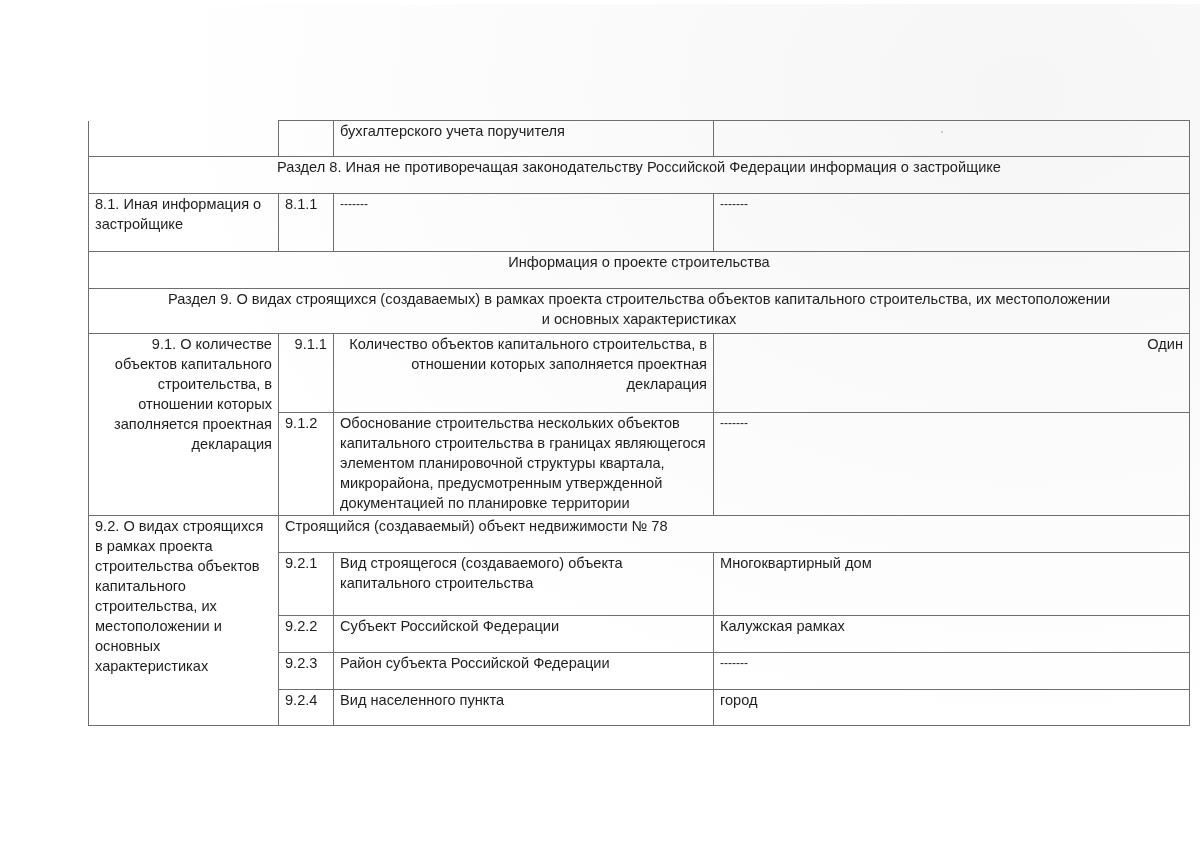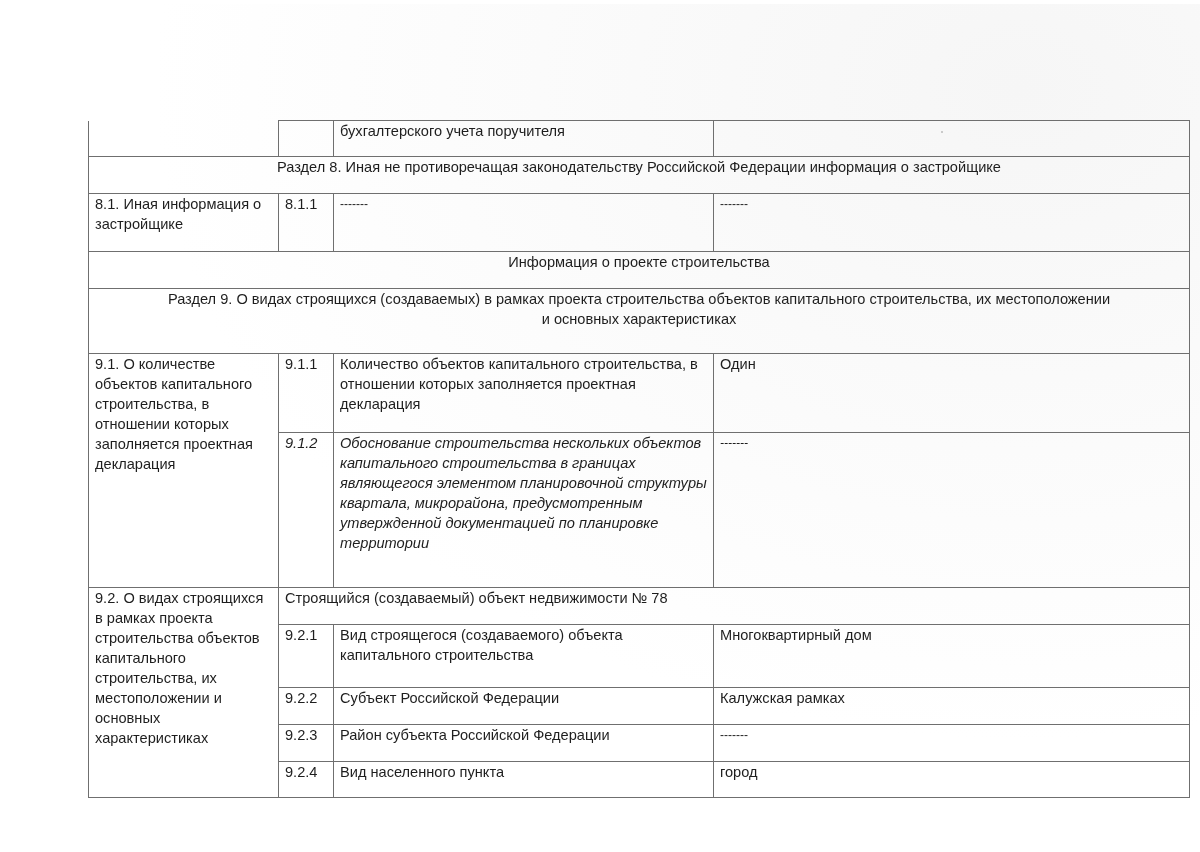--- a/index.html
+++ b/index.html
@@ -27,23 +27,23 @@
   td.center { text-align: center; margin-left: 12px; }
   td.vmid { vertical-align: middle; }
   .pt8 { padding-top: 8px; }
   .pt9 { padding-top: 9px; }
   .val-arial { font-family: Liberation Sans, sans-serif; }
   .dashes { letter-spacing: 0px; font-size: 12px; }
   tr.r1 td { height: 36px; }
   tr.r2 td { height: 37px; }
   tr.r3 td { height: 58px; margin-top: 36px; }
   tr.r4 td { height: 37px; }
-  tr.r5 td { height: 65px; }
-  tr.r6 td { height: 79px; }
-  tr.r7 td { height: 155px; font-style: italic; }
+  tr.r5 td { height: 45px; }
+  tr.r6 td { height: 79px; text-align: right; }
+  tr.r7 td { height: 103px; }
   tr.r8 td { height: 37px; margin-top: 44px; }
   tr.r9 td { height: 63px; }
   tr.r10 td { height: 37px; }
   tr.r11 td { height: 37px; }
   tr.r12 td { height: 36px; margin-top: 18px; }
   .dot { position: absolute; left: 941px; top: 127px; width: 2px; height: 2px; background: #bbb; border-radius: 1px; }
 </style>
 </head>
 <body>
 

